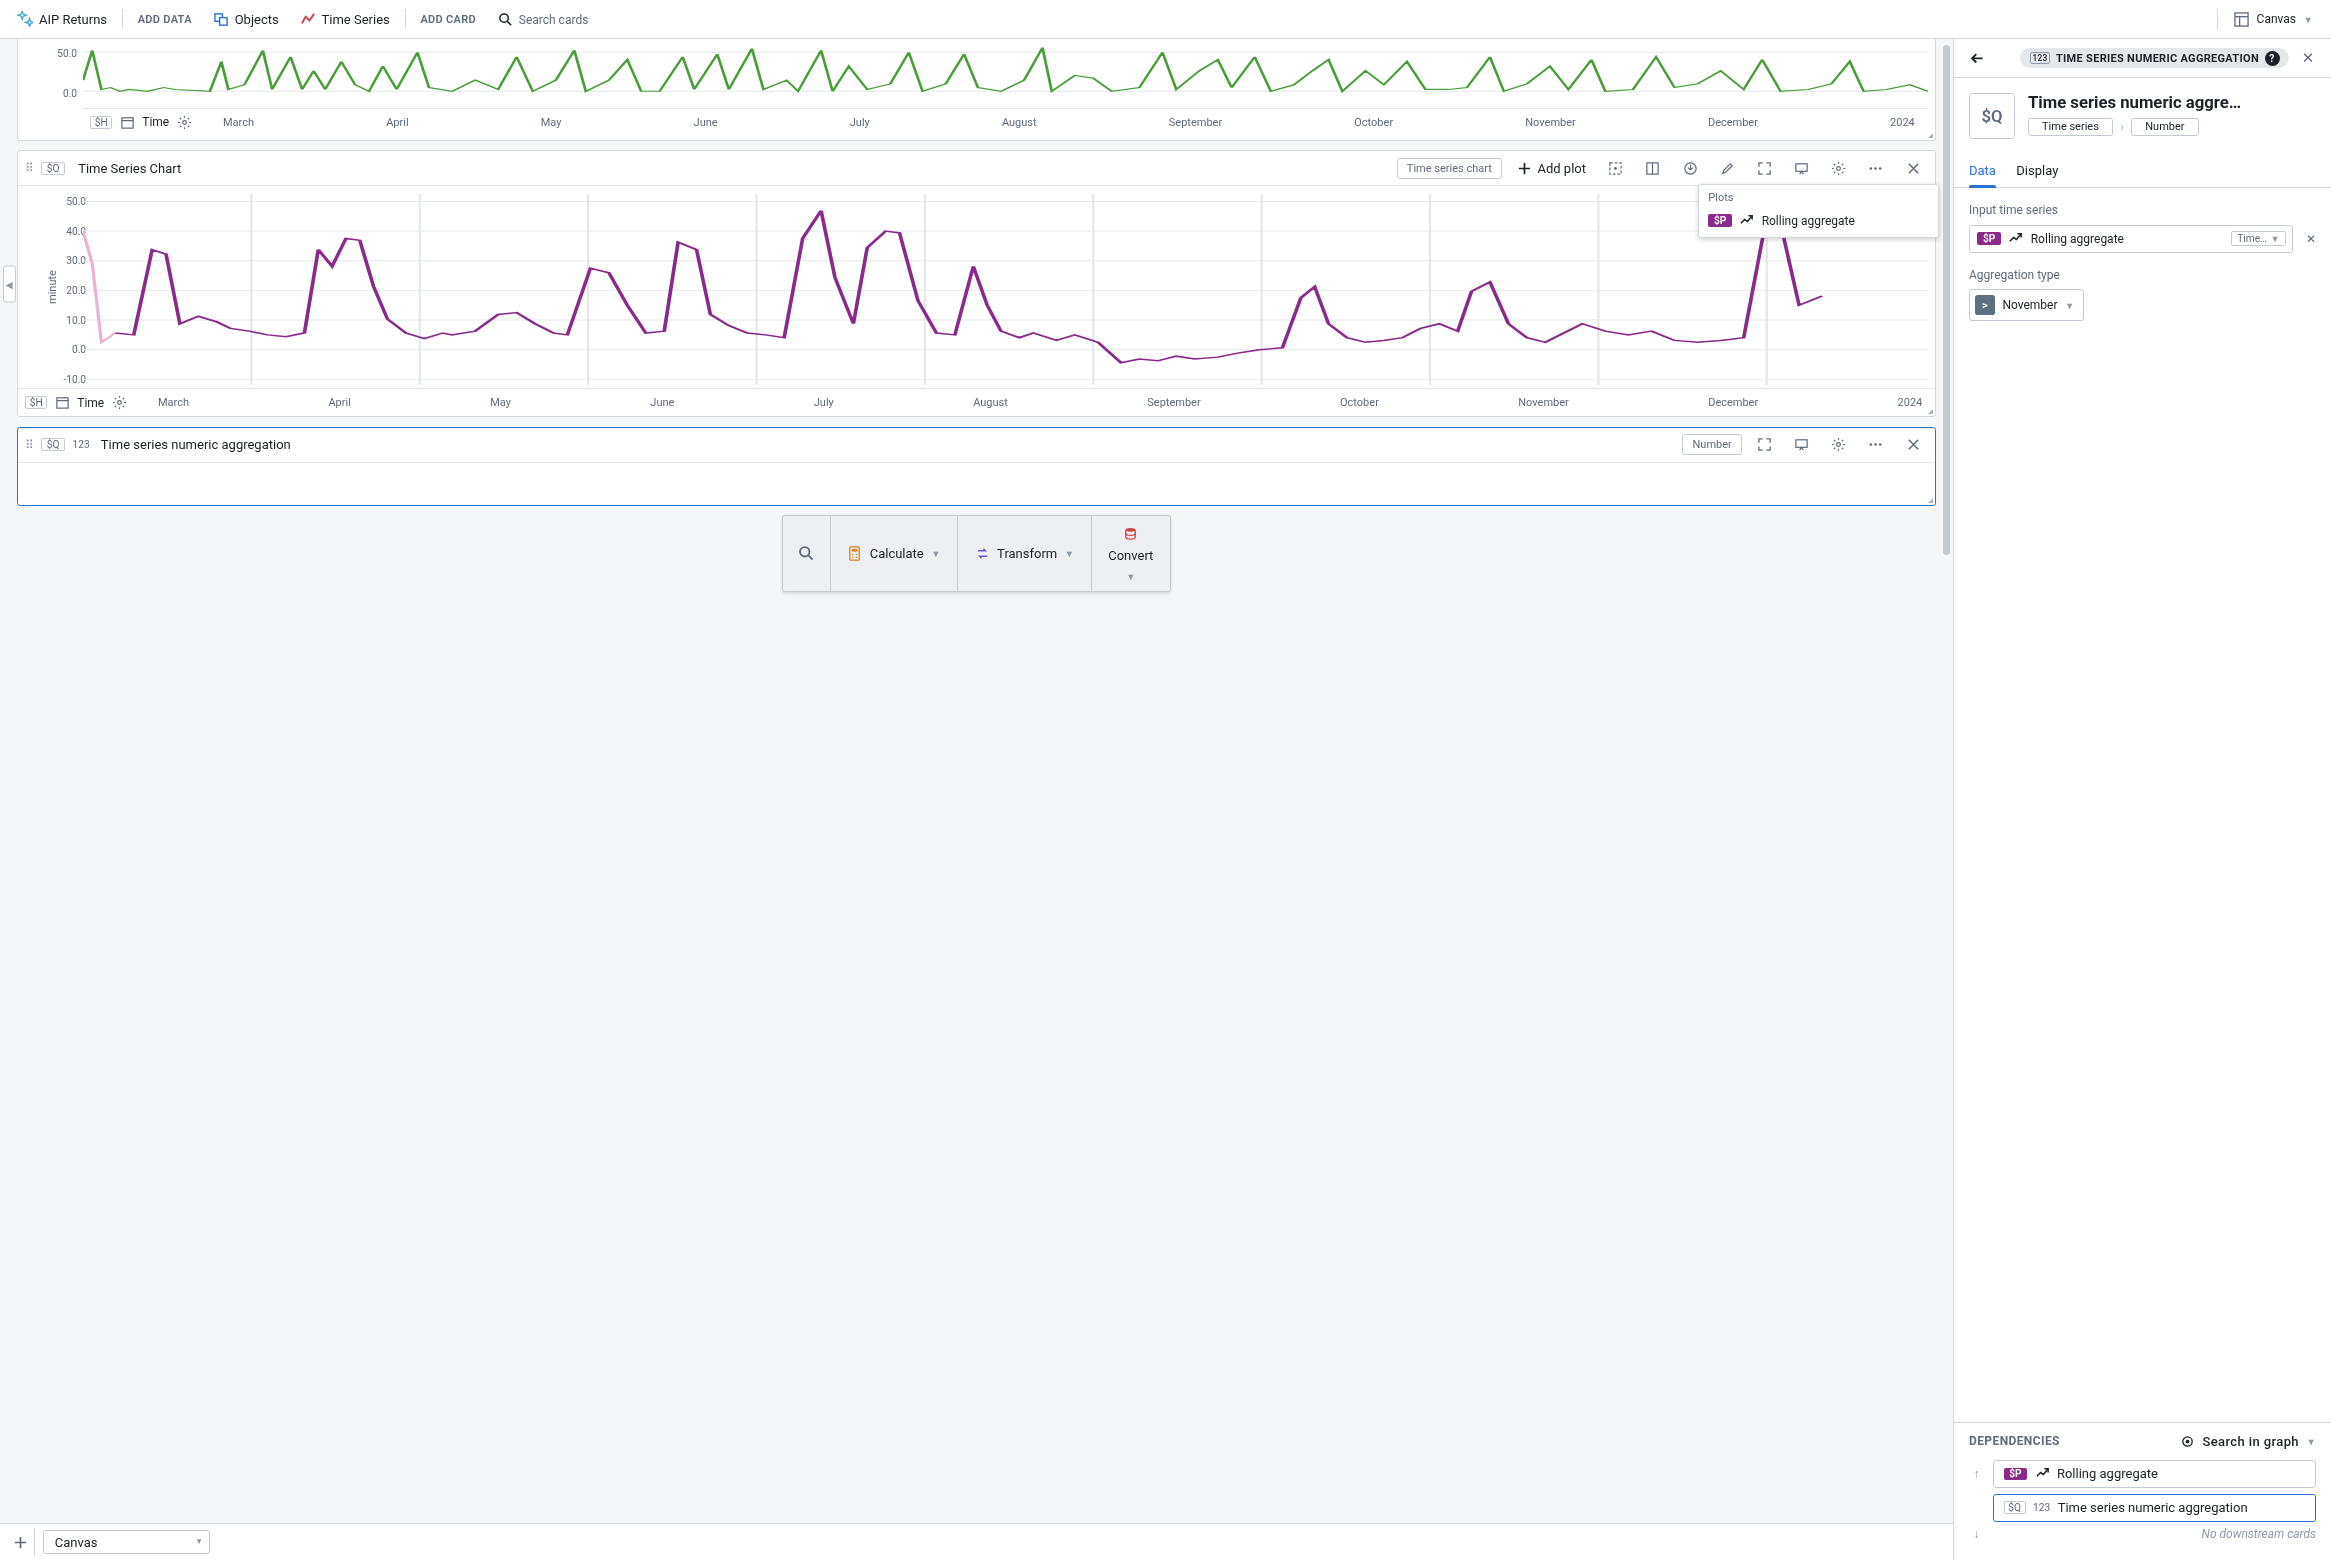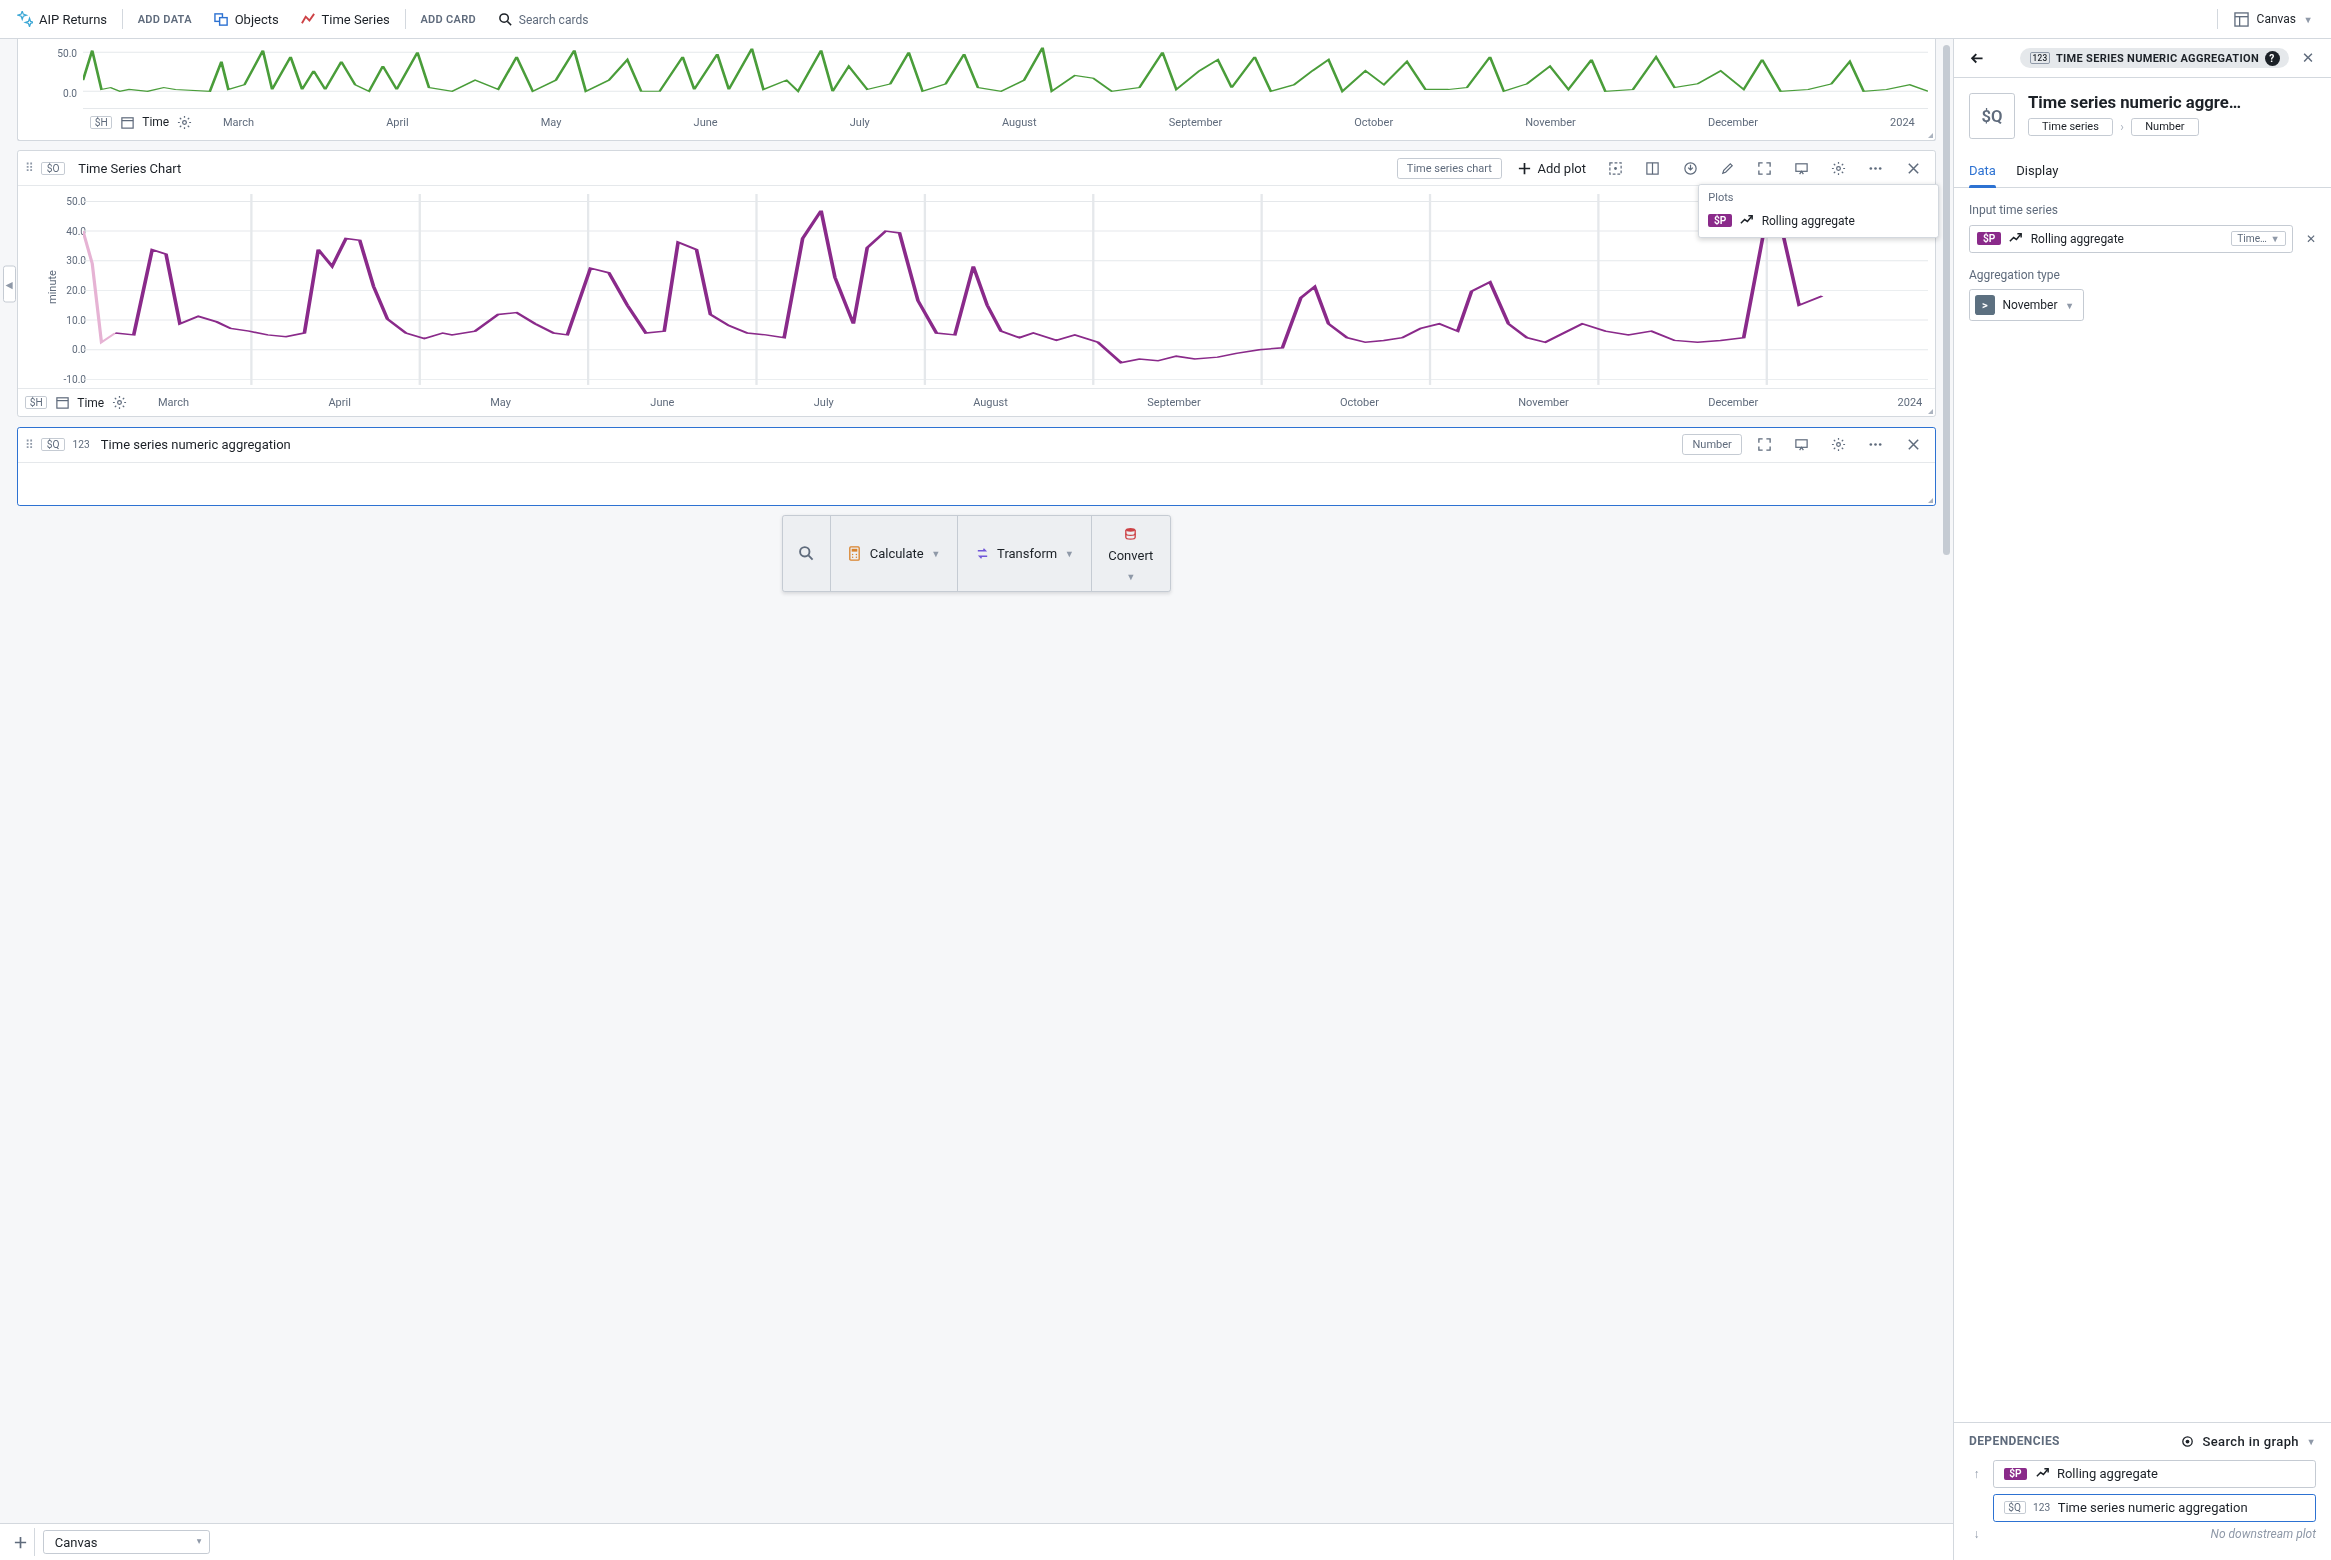--- a/index.html
+++ b/index.html
@@ -563,19 +563,19 @@
         <div class="rp-dep-row">
           <span class="arr"></span>
           <div class="rp-dep-box active">
             <span class="tok">$Q</span>
             <span style="font-size:10.2px;color:#5f6b7c">123</span>
             <span>Time series numeric aggregation</span>
           </div>
         </div>
         <div class="rp-dep-row">
           <span class="arr">↓</span>
-          <span class="rp-downstream">No downstream plot</span>
+          <span class="rp-downstream">No downstream cards</span>
         </div>
       </div>
     </div>
   </div>
 </div>
 
 
 </body></html>

